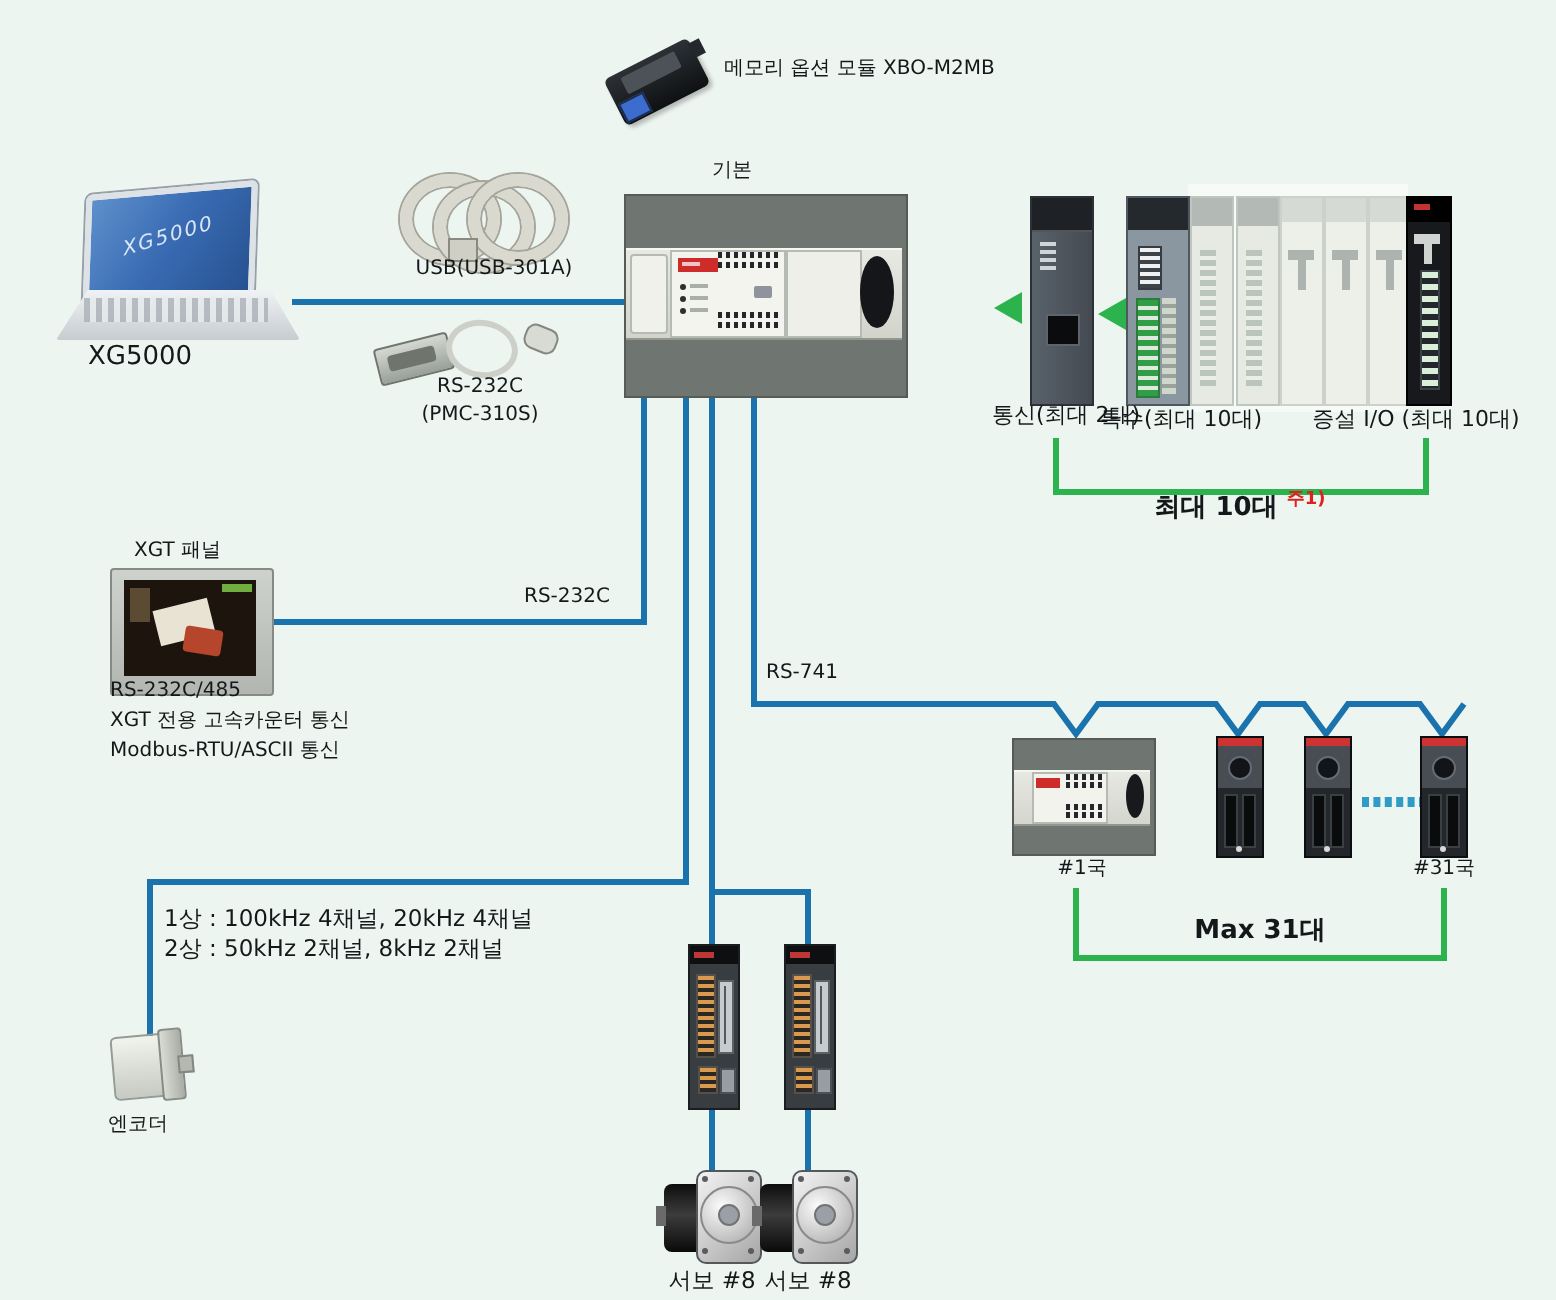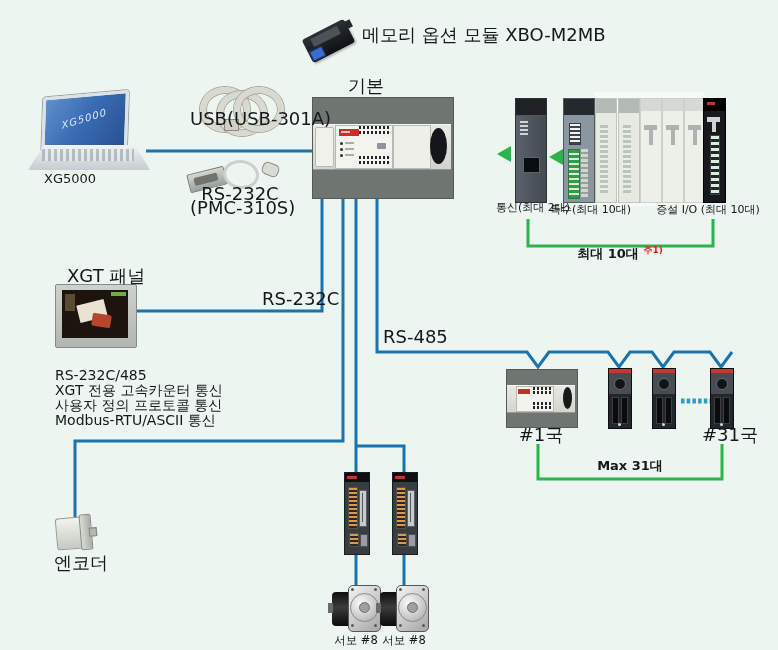--- a/index.html
+++ b/index.html
@@ -1,20 +1,20 @@
 <!DOCTYPE html>
 <html><head>
 <meta charset="utf-8">
 <style>
   html,body{margin:0;padding:0;background:#fff}
   #canvas{position:relative;width:778px;height:650px;background:#edf5f0;overflow:hidden;
           font-family:"DejaVu Sans","Liberation Sans",sans-serif;color:#15181a}
   #wires{position:absolute;left:0;top:0;z-index:1}
   .dev{position:absolute;z-index:2}
-  .lbl{position:absolute;z-index:3;font-size:18px;line-height:13px;white-space:nowrap;color:#15181a}
+  .lbl{position:absolute;z-index:3;font-size:10px;line-height:13px;white-space:nowrap;color:#15181a}
   .ctr{text-align:center}
   .sm{font-size:11px}
   .b{font-weight:bold;font-size:13px}
   .note{color:#e02020;font-size:9px;font-weight:bold;vertical-align:super}
 
   
   .laptop{left:28px;top:94px;width:122px;height:78px}
   .lt-screen{position:absolute;left:14px;top:0;width:80px;height:56px;border:3px solid #dde2e6;border-radius:3px;
     background:linear-gradient(125deg,#5e90cc 0%,#3a6cb4 45%,#26508f 100%);box-shadow:0 0 0 1px #97a0a8;
     transform:rotate(-5deg) skewX(-7deg)}
@@ -200,21 +200,21 @@
       </div>
   </div>
   <div class="lbl" style="left:44px;top:172px;font-size:13px">XG5000</div>
 
   <div class="dev usb">
     <div class="ring r1"></div>
     <div class="ring r2"></div>
     <div class="ring r3"></div>
     <div class="usb-conn"></div>
   </div>
-  <div class="lbl ctr" style="left:190px;top:112px;width:114px">USB(USB-301A)</div>
+  <div class="lbl ctr" style="left:190px;top:128px;width:114px">USB(USB-301A)</div>
 
   <div class="dev adapter">
     <div class="db9"></div>
     <div class="aloop"></div>
     <div class="aplug"></div>
   </div>
   <div class="lbl ctr" style="left:190px;top:187px;width:100px;line-height:14px">
     <div>RS-232C</div>
     <div>(PMC-310S)</div>
   </div>
@@ -281,28 +281,27 @@
   <div class="lbl ctr sm" style="left:656px;top:203px;width:104px">증설 I/O (최대 10대)</div>
   <div class="lbl ctr b" style="left:558px;top:244px;width:124px"><span>최대 10대</span> <sup class="note">주1)</sup></div>
 
   <div class="lbl" style="left:67px;top:269px">XGT 패널</div>
   <div class="dev xgt">
     <div class="xgt-scr">
       <div class="xgt-green"></div>
       <div class="xgt-misc"></div>
     </div>
   </div>
-  <div class="lbl" style="left:55px;top:368px;font-size:14px;line-height:15px">
+  <div class="lbl" style="left:55px;top:338px;font-size:10px;line-height:15px">
     <div>RS-232C/485</div>
     <div>XGT 전용 고속카운터 통신</div>
-    <div>사용자 정의 프로토콜 통신</div>
     <div>Modbus-RTU/ASCII 통신</div>
   </div>
   <div class="lbl" style="left:262px;top:292px">RS-232C</div>
-  <div class="lbl" style="left:383px;top:330px">RS-485</div>
+  <div class="lbl" style="left:383px;top:330px">RS-741</div>
 
   <div class="dev st1">
     <div class="st1-mid"></div>
     <div class="st1-panel"></div>
     <div class="st1-chip"></div>
     <div class="dotrow" style="left:26px;top:17px;width:18px"></div>
     <div class="dotrow" style="left:26px;top:21px;width:18px"></div>
     <div class="dotrow" style="left:26px;top:32px;width:18px"></div>
     <div class="dotrow" style="left:26px;top:36px;width:18px"></div>
     <div class="st1-bulge"></div>
@@ -329,20 +328,22 @@
     <div class="inv-knob"></div>
     <div class="inv-slot sl1"></div>
     <div class="inv-slot sl2"></div>
     <div class="inv-dot"></div>
   </div>
   <div class="lbl ctr" style="left:506px;top:428px;width:70px">#1국</div>
   <div class="lbl ctr" style="left:702px;top:428px;width:40px">#31국</div>
   <div class="lbl ctr b" style="left:572px;top:459px;width:116px">Max 31대</div>
 
   <div class="lbl" style="left:82px;top:452px;font-size:11.5px;line-height:15px">
+    <div>1상 : 100kHz 4채널, 20kHz 4채널</div>
+    <div>2상 : 50kHz 2채널, 8kHz 2채널</div>
   </div>
   <div class="dev enc">
     <div class="enc-body"></div>
     <div class="enc-flange"></div>
     <div class="enc-shaft"></div>
   </div>
   <div class="lbl" style="left:54px;top:556px">엔코더</div>
 
   <div class="dev sdrv" style="left:344px">
     <div class="sd-hdr"></div>

